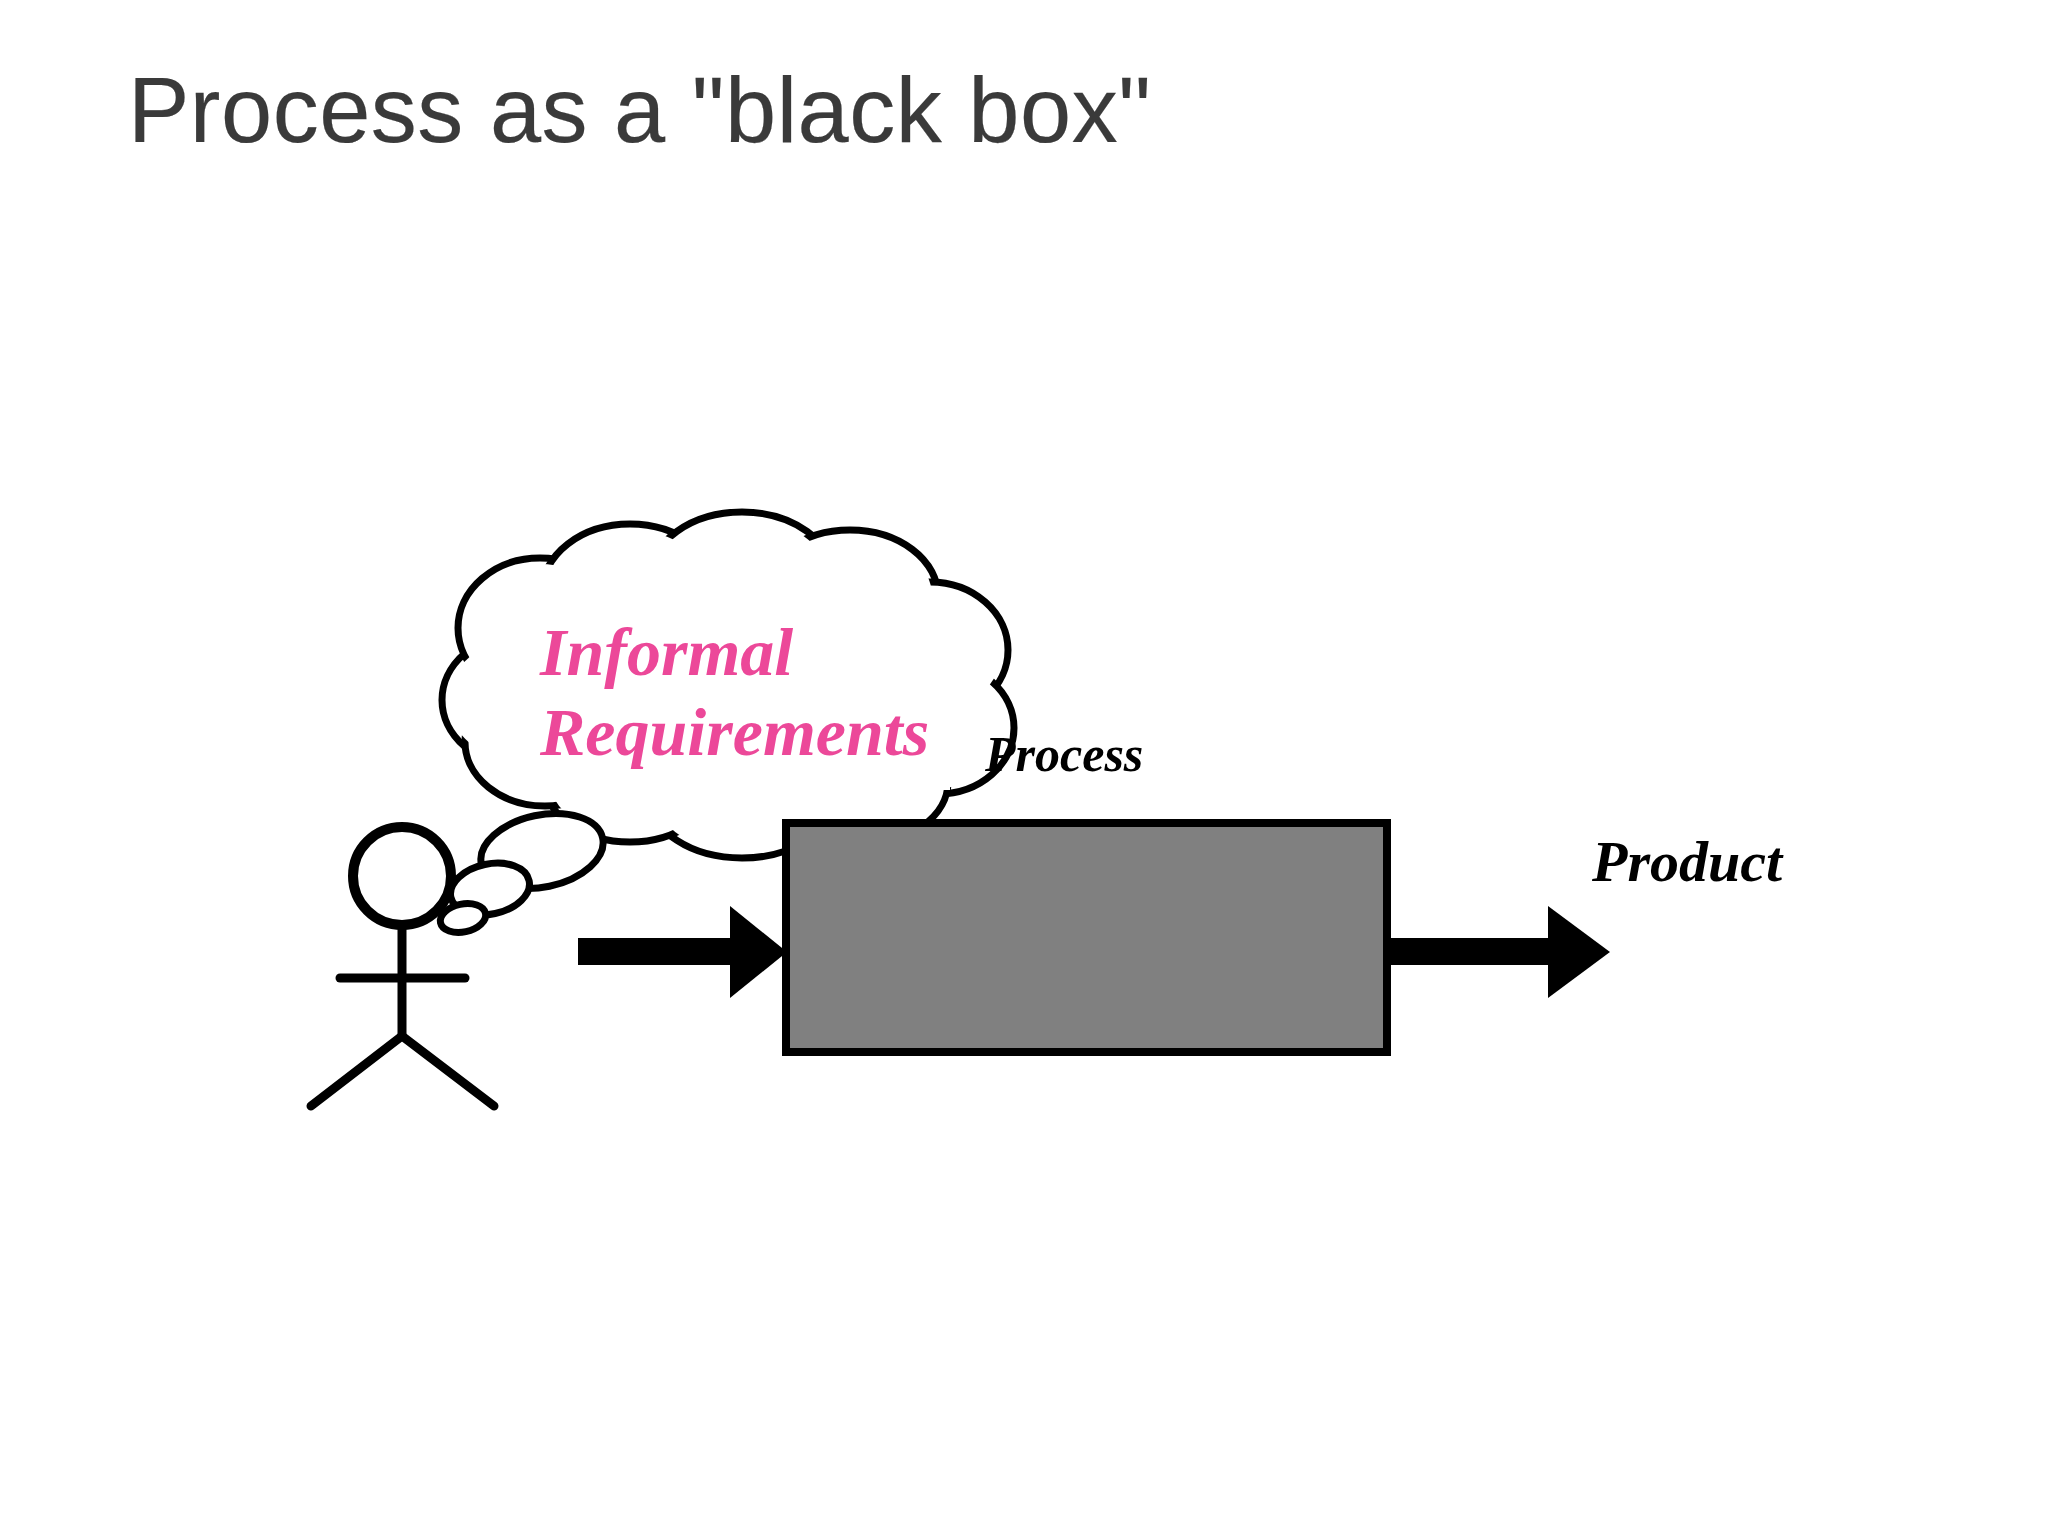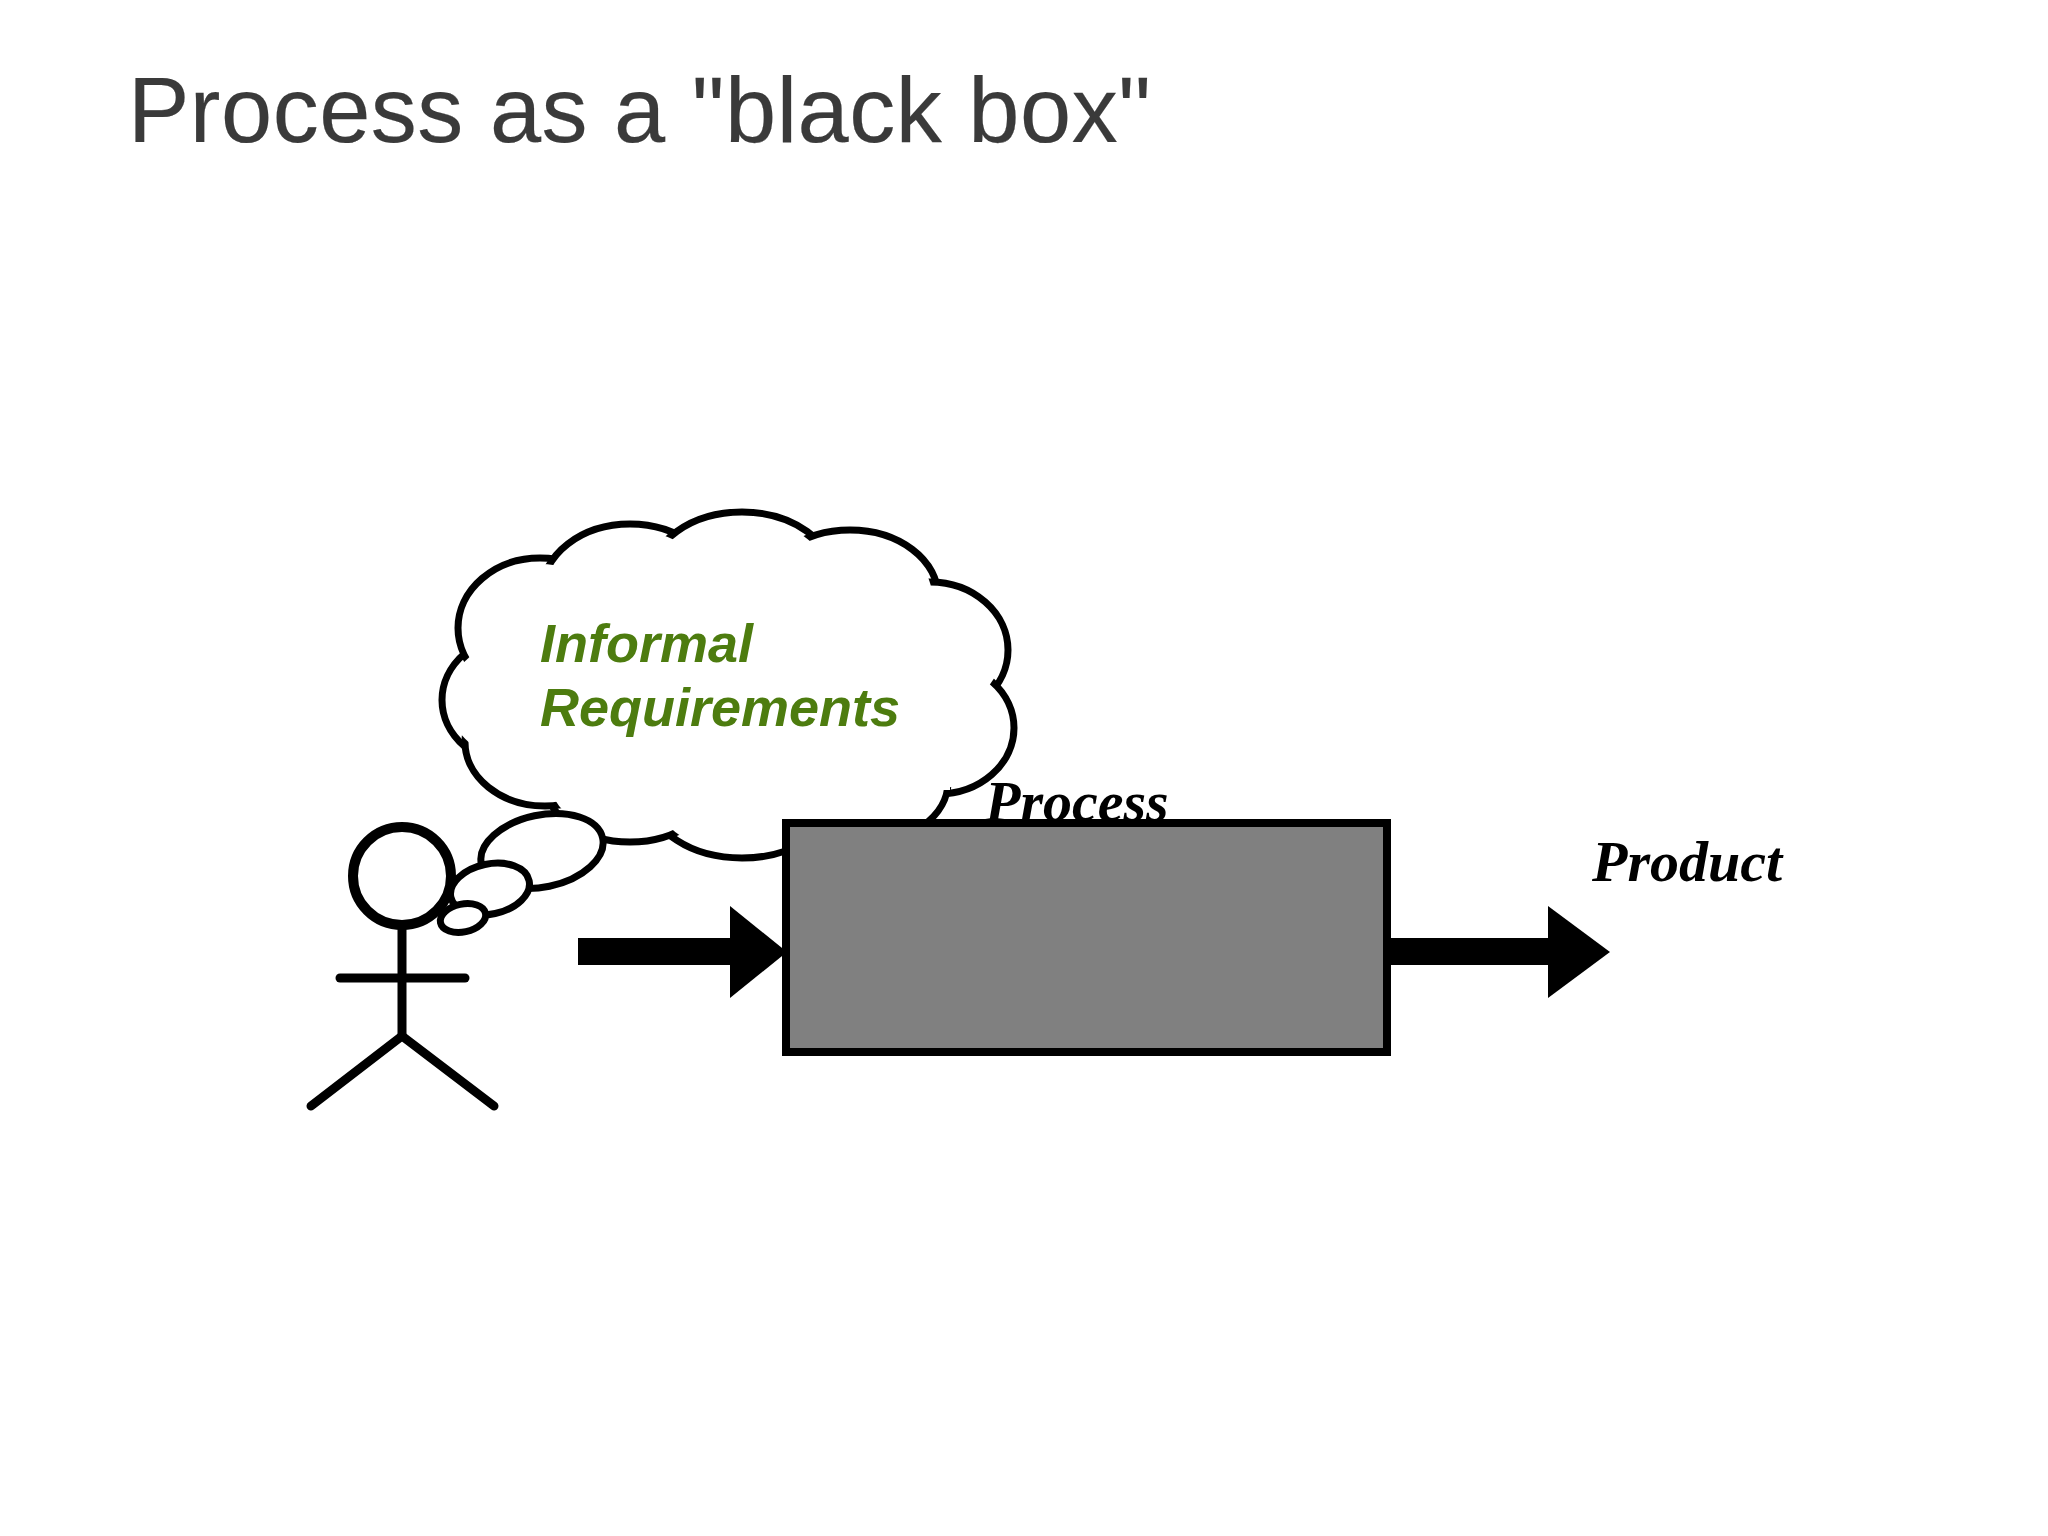--- a/index.html
+++ b/index.html
@@ -44,39 +44,39 @@
   .dlabel {
     position: absolute;
     font-family: "Liberation Serif", "DejaVu Serif", serif;
     font-weight: bold;
     font-style: italic;
     color: #000000;
     white-space: nowrap;
   }
   #label-process {
     left: 985px;
-    top: 768px;
-    font-size: 58px;
+    top: 725px;
+    font-size: 50px;
   }
   #label-product {
     left: 1592px;
     top: 828px;
     font-size: 58px;
   }
   #bubble-text {
     position: absolute;
     left: 540px;
     top: 612px;
     width: 330px;
-    font-family: Liberation Sans, sans-serif;
+    font-family: Liberation Serif, serif;
     font-weight: bold;
     font-style: italic;
-    font-size: 54px;
+    font-size: 68px;
     line-height: 1.18;
-    color: #4d7c0f;
+    color: #ec4899;
   }
   #bubble-text span { display: block; }
 </style>
 </head>
 <body>
 
 <div id="slide">
 
   <div id="slide-title">Process as a "black box"</div>
 

